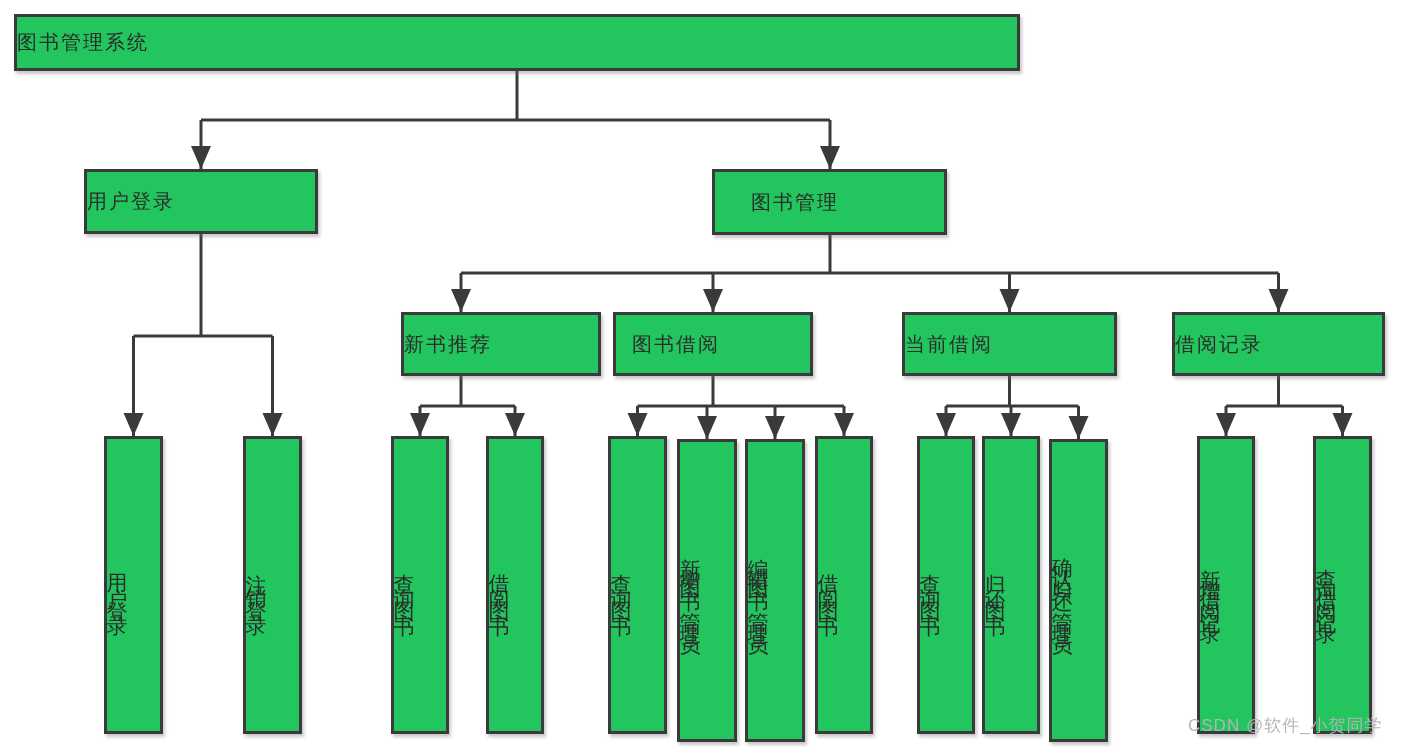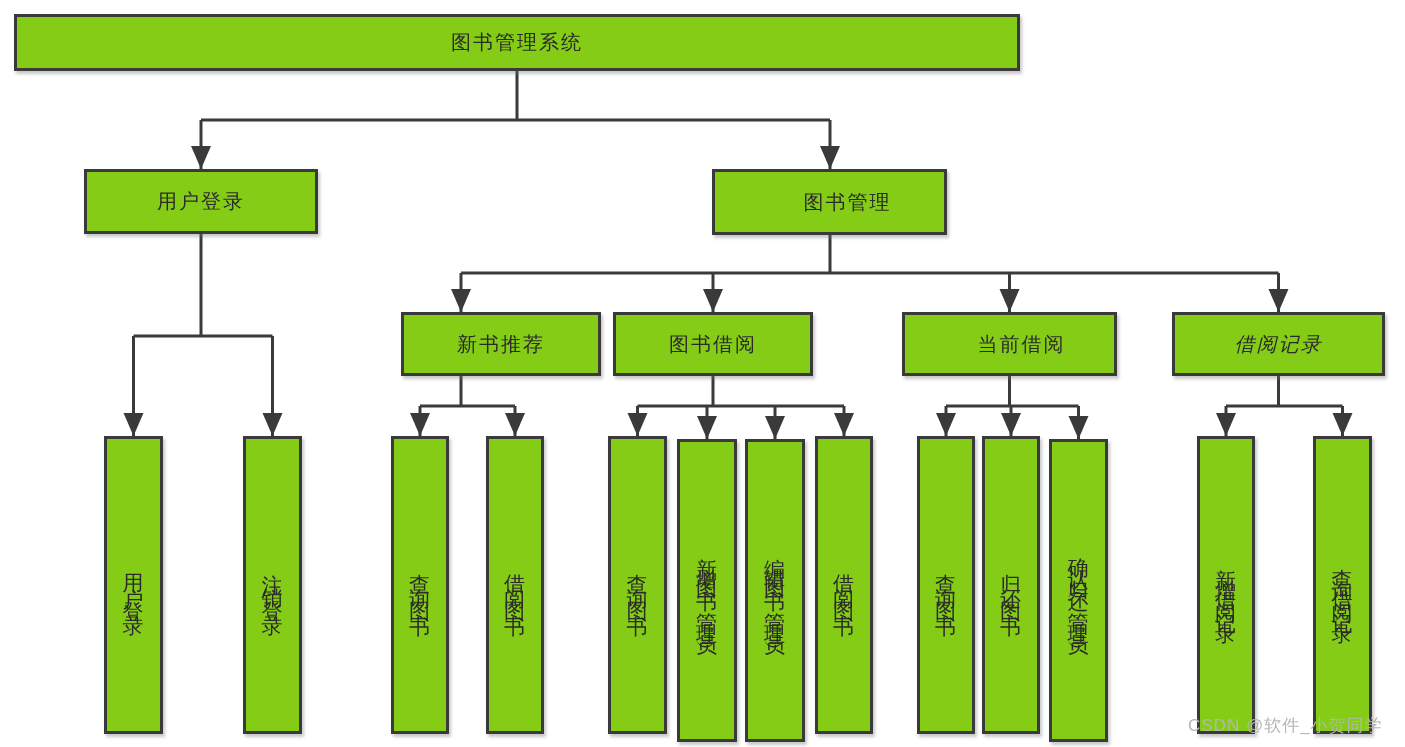--- a/index.html
+++ b/index.html
@@ -12,25 +12,25 @@
     overflow: hidden;
   }
   svg.wires { position: absolute; left: 0; top: 0; width: 1405px; height: 747px; }
   .cline { stroke: var(--line, #3a3a3a); stroke-width: 3; fill: none; }
   marker { overflow: visible; }
   .ahead { fill: var(--line, #3a3a3a); }
   .box {
     position: absolute;
     box-sizing: border-box;
     border: 3px solid var(--box_border, #3a3a3a);
-    background: #84cc16;
+    background: #22c55e;
     box-shadow: 2px 3px 3px rgba(110,110,110,0.38);
     display: flex;
     align-items: center;
-    justify-content: center;
+    justify-content: flex-start;
     color: var(--text, #2b2b2b);
   }
   .hbox { font-size: 20px; letter-spacing: 2px; white-space: nowrap; }
   .vtext {
     writing-mode: vertical-rl;
     text-orientation: mixed;
     font-size: 21px;
     line-height: 1;
     color: var(--text, #2b2b2b);
   }
@@ -95,27 +95,27 @@
   <div class="box hbox" style="left:84px; top:169px; width:234px; height:65px;">
     <span>用户登录</span>
   </div>
   <div class="box hbox" style="left:712px; top:169px; width:235px; height:66px;padding-left:36px;">
     <span>图书管理</span>
   </div>
 
   <div class="box hbox" style="left:361px; top:312px; width:200px; height:64px;margin-left:40px;">
     <span>新书推荐</span>
   </div>
-  <div class="box hbox" style="left:613px; top:312px; width:200px; height:64px;">
+  <div class="box hbox" style="left:613px; top:312px; width:200px; height:64px;padding-left:16px;">
     <span>图书借阅</span>
   </div>
-  <div class="box hbox" style="left:902px; top:312px; width:215px; height:64px;padding-left:24px;">
+  <div class="box hbox" style="left:902px; top:312px; width:215px; height:64px;">
     <span>当前借阅</span>
   </div>
-  <div class="box hbox" style="left:1172px; top:312px; width:213px; height:64px;font-style:italic;">
+  <div class="box hbox" style="left:1172px; top:312px; width:213px; height:64px;">
     <span>借阅记录</span>
   </div>
 
   <div class="box" style="left:104px; top:436px; width:59px; height:298px;">
     <span class="vtext vtext-loose">用户登录</span>
   </div>
   <div class="box" style="left:243px; top:436px; width:59px; height:298px;">
     <span class="vtext vtext-loose">注销登录</span>
   </div>
 

